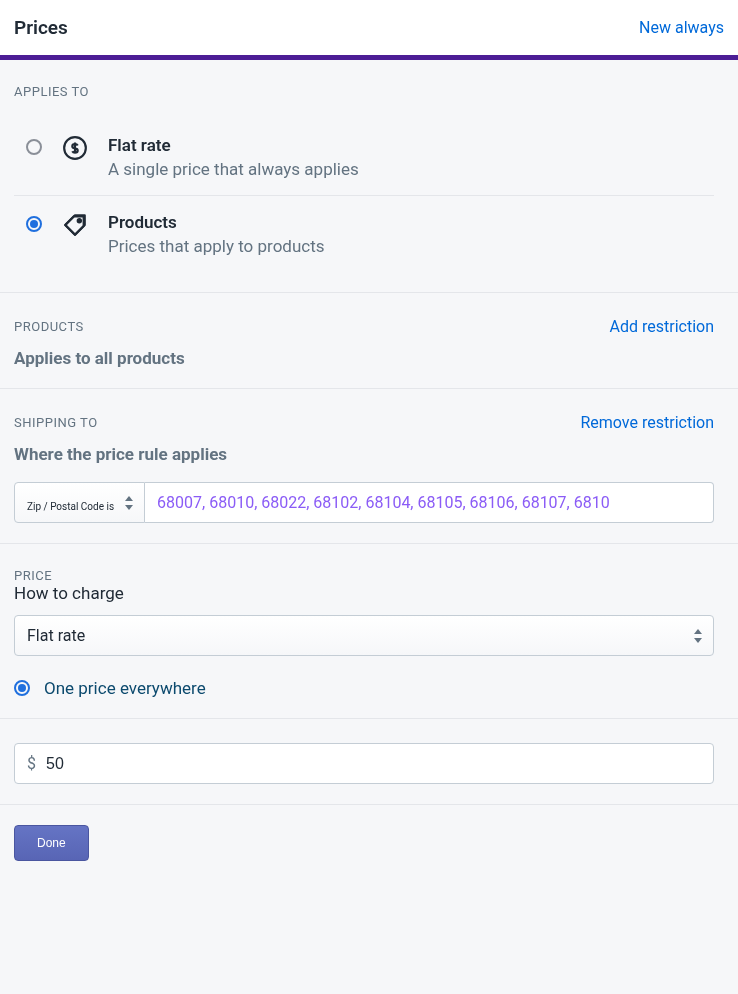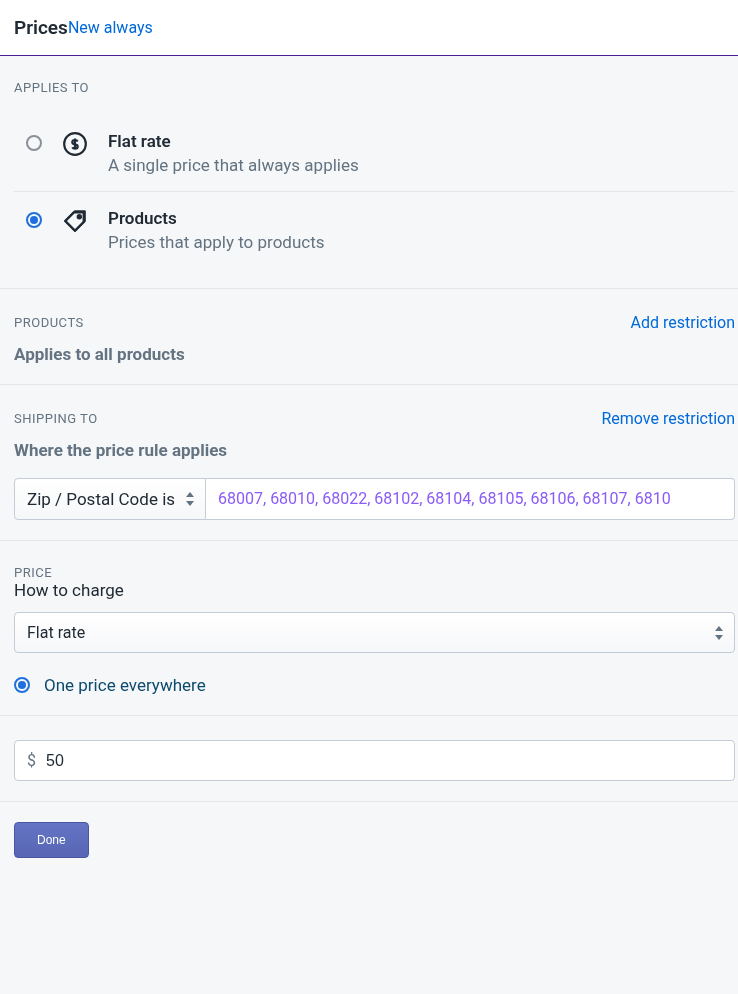--- a/index.html
+++ b/index.html
@@ -9,37 +9,38 @@
     }
     body {
       font-family: -apple-system, BlinkMacSystemFont, "Segoe UI", Roboto, Helvetica, Arial, sans-serif;
       background: #f6f7f9;
       color: #212b36;
       width: 738px;
     }
     .header {
       background: #fff;
       display: flex;
+      justify-content: space-between;
       align-items: center;
       padding: 16px 14px;
-      border-bottom: 1px solid #4c1d95;
+      border-bottom: 5px solid #4c1d95;
     }
     .header h1 {
       font-size: 19px;
       font-weight: 600;
       color: #212b36;
     }
     .link-blue {
       color: #0069d9;
       font-size: 16px;
       cursor: pointer;
     }
     .section {
       background: #f6f7f9;
-      padding: 24px 3px 20px 14px;
+      padding: 24px 24px 20px 14px;
       border-bottom: 1px solid #e4e6ea;
     }
     .section-header {
       display: flex;
       justify-content: space-between;
       align-items: center;
     }
     .section-label {
       font-size: 13px;
       letter-spacing: 0.5px;
@@ -108,26 +109,26 @@
     }
     .input-row {
       display: flex;
       margin-top: 18px;
     }
     .select-box {
       border: 1px solid #c4cdd5;
       background: linear-gradient(#fff, #f6f7f9);
       border-radius: 4px 0 0 4px;
       padding: 10px 30px 10px 12px;
-      font-size: 17px;
+      font-size: 10px;
       position: relative;
       color: #212b36;
       cursor: pointer;
       display: flex;
-      align-items: flex-start;
+      align-items: flex-end;
     }
     .select-box-full {
       border: 1px solid #c4cdd5;
       background: linear-gradient(#fff, #f6f7f9);
       border-radius: 4px;
       padding: 10px 34px 10px 12px;
       font-size: 16px;
       position: relative;
       color: #212b36;
       cursor: pointer;

